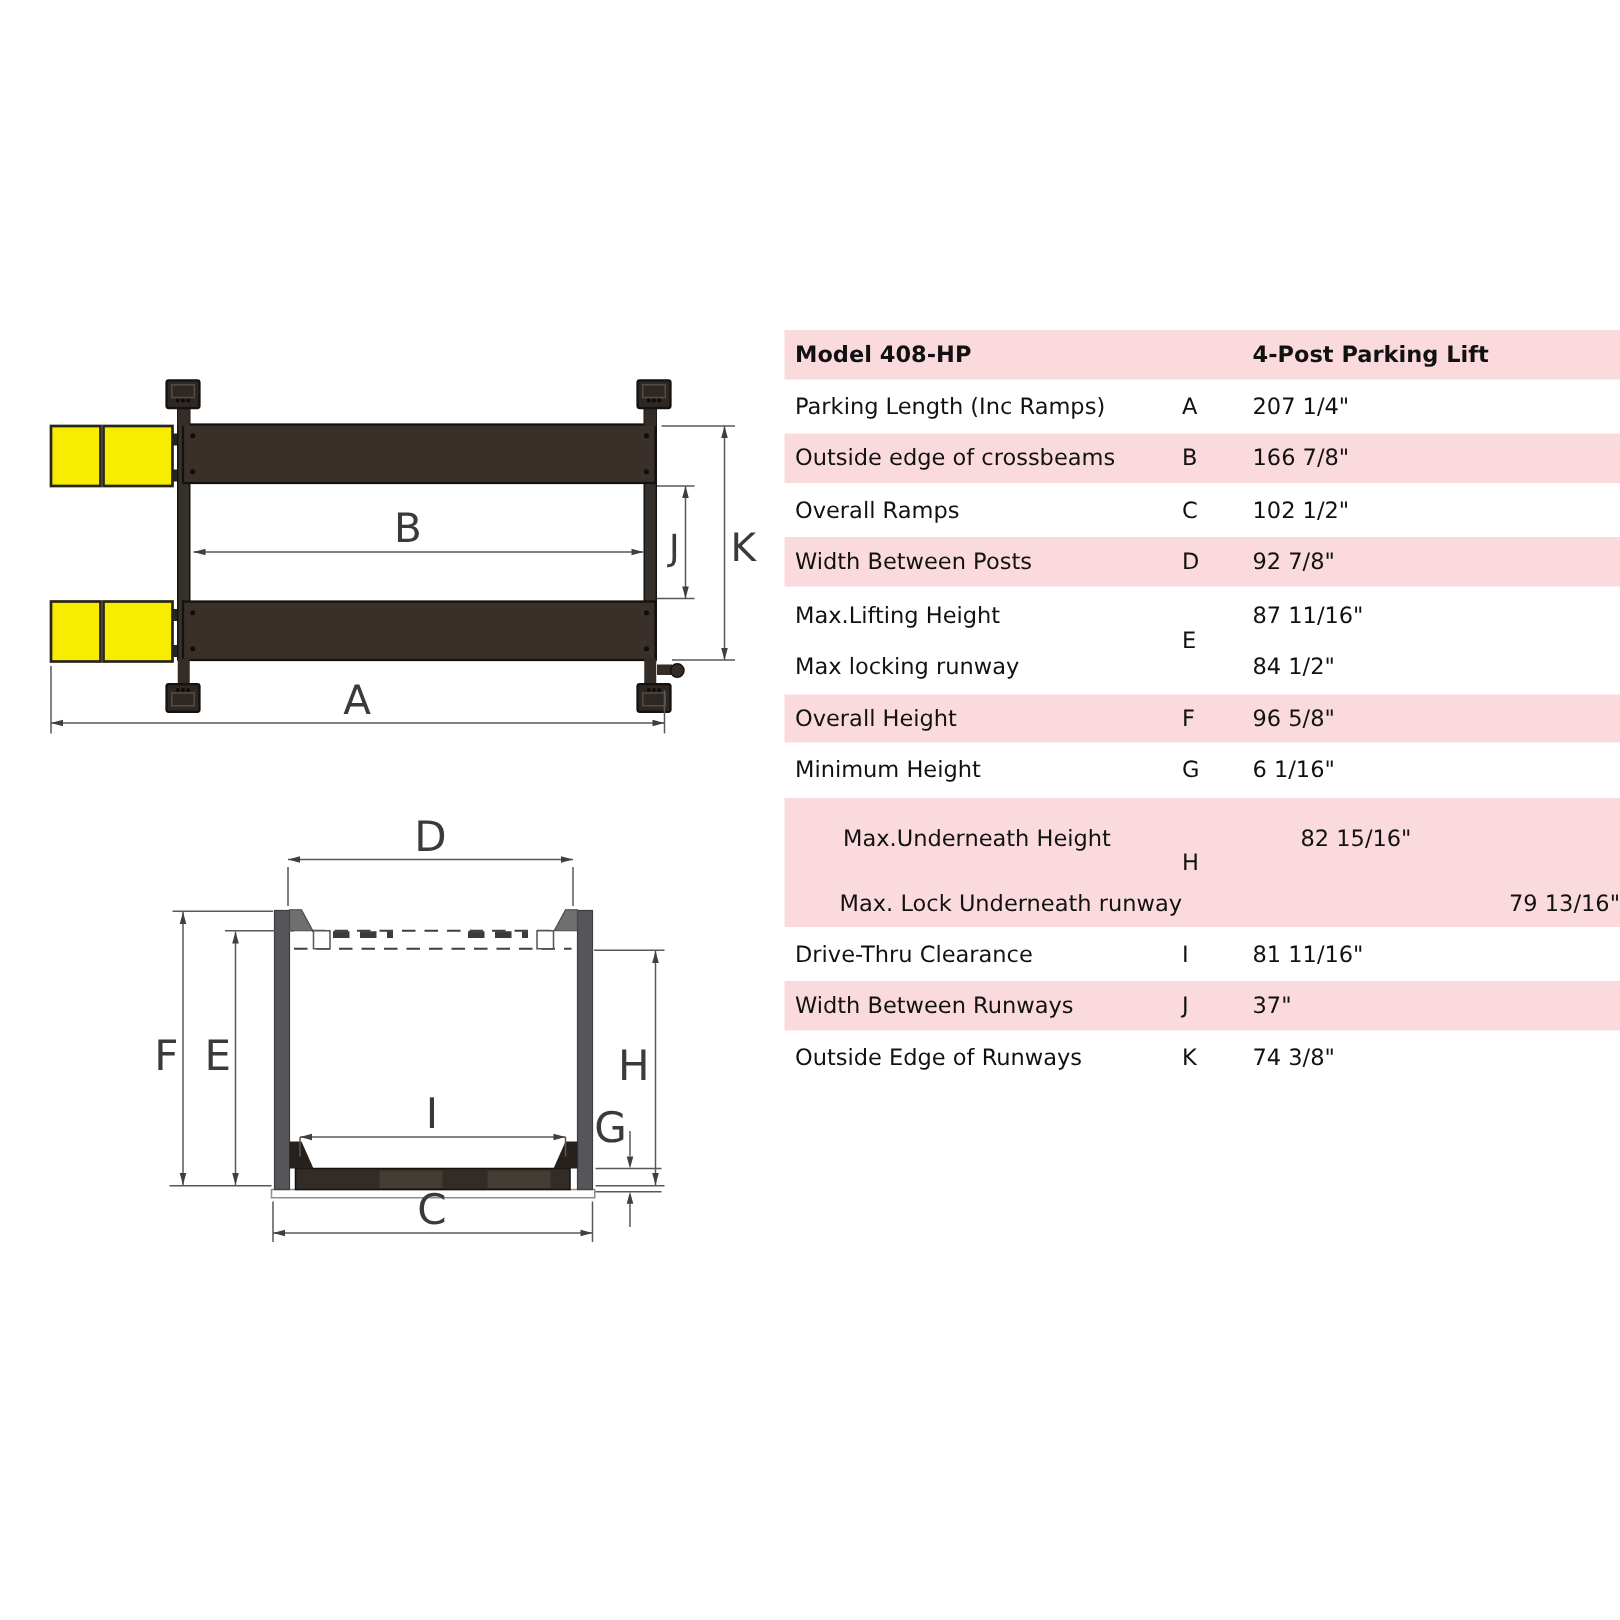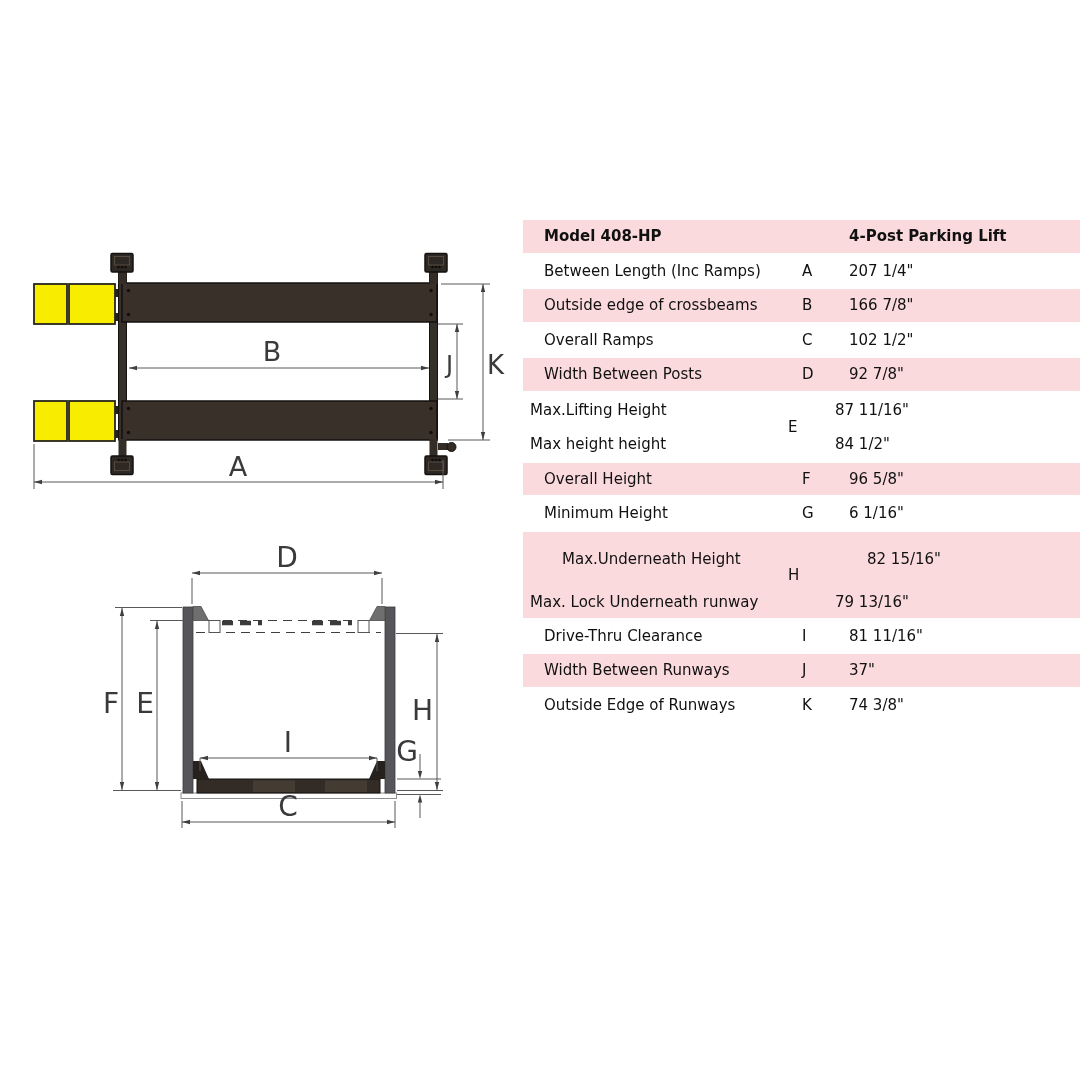--- a/index.html
+++ b/index.html
@@ -7,34 +7,34 @@
     width:1080px;height:1080px;position:relative;background:#ffffff;
     font-family:"DejaVu Sans","Liberation Sans",sans-serif;overflow:hidden;
   }
   
   .spec-table{
     position:absolute;left:523px;top:220px;width:557px;
     font-size:15px;color:#111111;
   }
   .row{
     display:grid;grid-template-columns:258px 47px 1fr;
-    align-items:center;height:32.5px;margin-bottom:2px;padding-left:21px;
+    align-items:center;height:32.5px;margin-bottom:2px;padding-left:7px;
   }
   .row.pink{background:#fbdade;}
   .row.hdr{font-weight:bold;}
   .grp{position:relative;margin-bottom:2px;padding-left:7px;}
   .grp.pink{background:#fbdade;}
   .grp .line{display:grid;grid-template-columns:258px 47px 1fr;align-items:center;}
   .grp .letter{
     position:absolute;left:265px;top:0;height:100%;width:47px;
     display:flex;align-items:center;
   }
   .grp-e .line{height:34px;}
   .grp-h .l1{height:55px;margin-left:32px;}
-  .grp-h .l2{height:31px;}
+  .grp-h .l2{height:31px;text-align:right;}
   .val{white-space:pre-wrap;}
   
   .dia{position:absolute;}
   .dia text{font-family:"DejaVu Sans","Liberation Sans",sans-serif;fill:#3a3a3c;}
   .dim{stroke:#58585a;stroke-width:1;fill:none;}
   .arrow{fill:#3f3f41;stroke:none;}
 </style>
 </head>
 <body>
 
@@ -243,21 +243,21 @@
 
 <div class="spec-table">
 
   <div class="row pink hdr">
     <span>Model 408-HP</span>
     <span></span>
     <span class="val">4-Post Parking Lift</span>
   </div>
 
   <div class="row">
-    <span>Between Length (Inc Ramps)</span>
+    <span>Parking Length (Inc Ramps)</span>
     <span>A</span>
     <span class="val">207 1/4"</span>
   </div>
   <div class="row pink">
     <span>Outside edge of crossbeams</span>
     <span>B</span>
     <span class="val">166 7/8"</span>
   </div>
   <div class="row">
     <span>Overall Ramps</span>
@@ -271,21 +271,21 @@
   </div>
 
   <div class="grp grp-e">
     <span class="letter">E</span>
     <div class="line">
       <span>Max.Lifting Height</span>
       <span></span>
       <span class="val">87 11/16"</span>
     </div>
     <div class="line">
-      <span>Max height height</span>
+      <span>Max locking runway</span>
       <span></span>
       <span class="val">84 1/2"</span>
     </div>
   </div>
 
   <div class="row pink">
     <span>Overall Height</span>
     <span>F</span>
     <span class="val">96 5/8"</span>
   </div>

